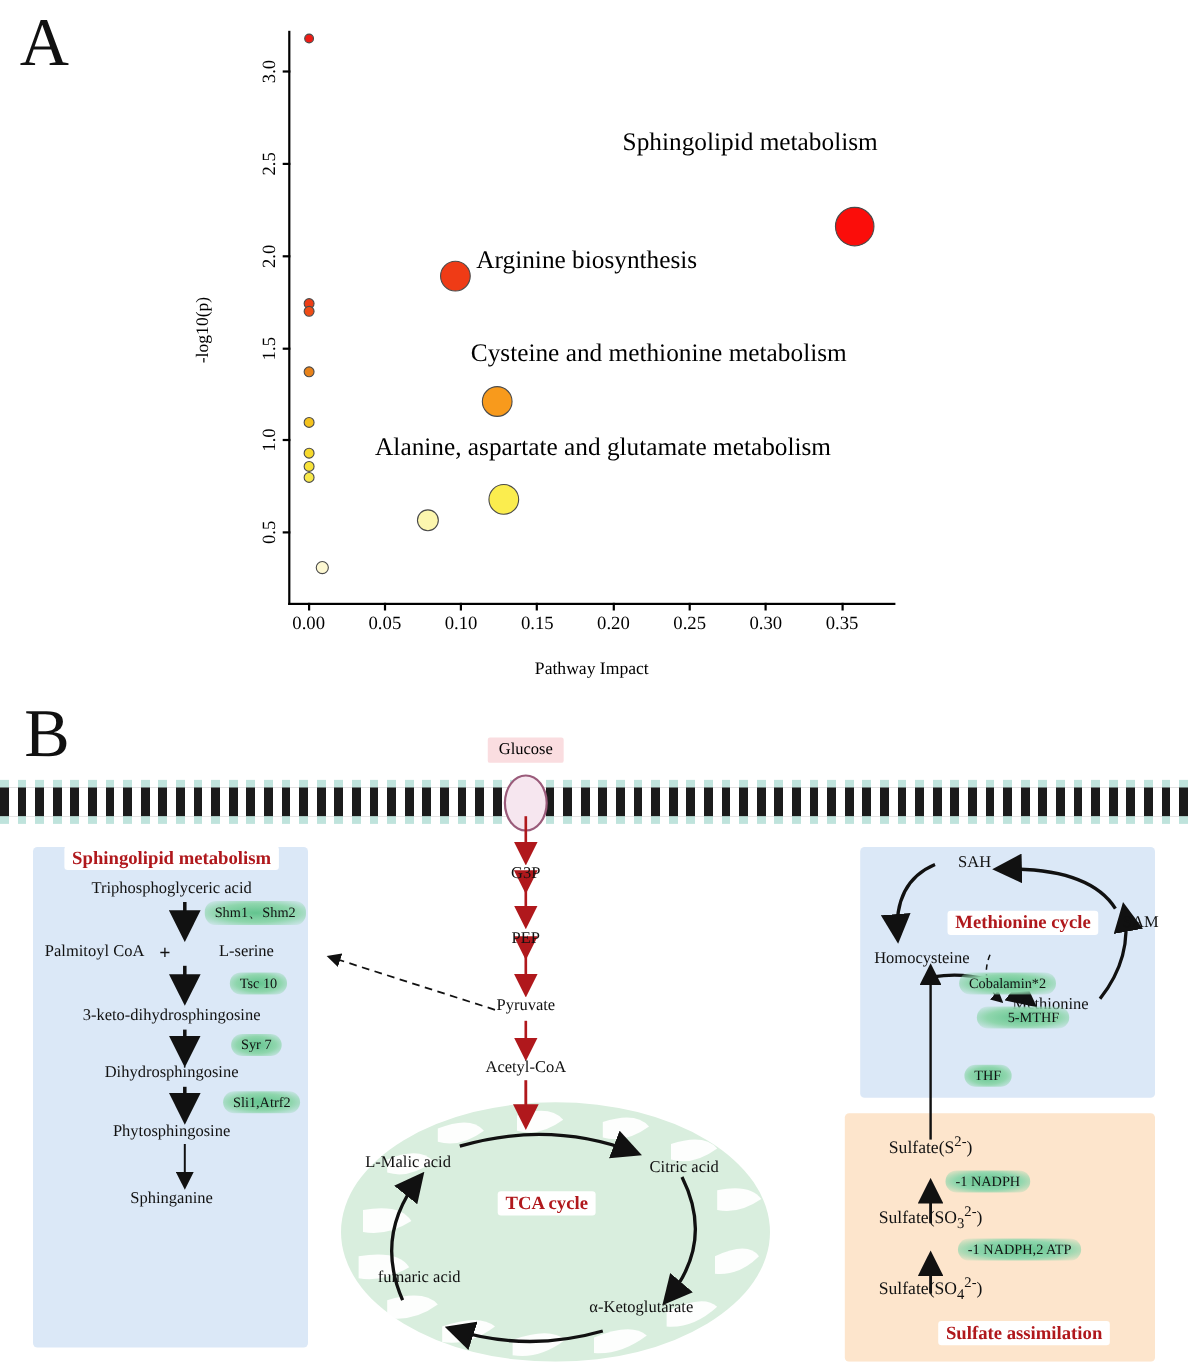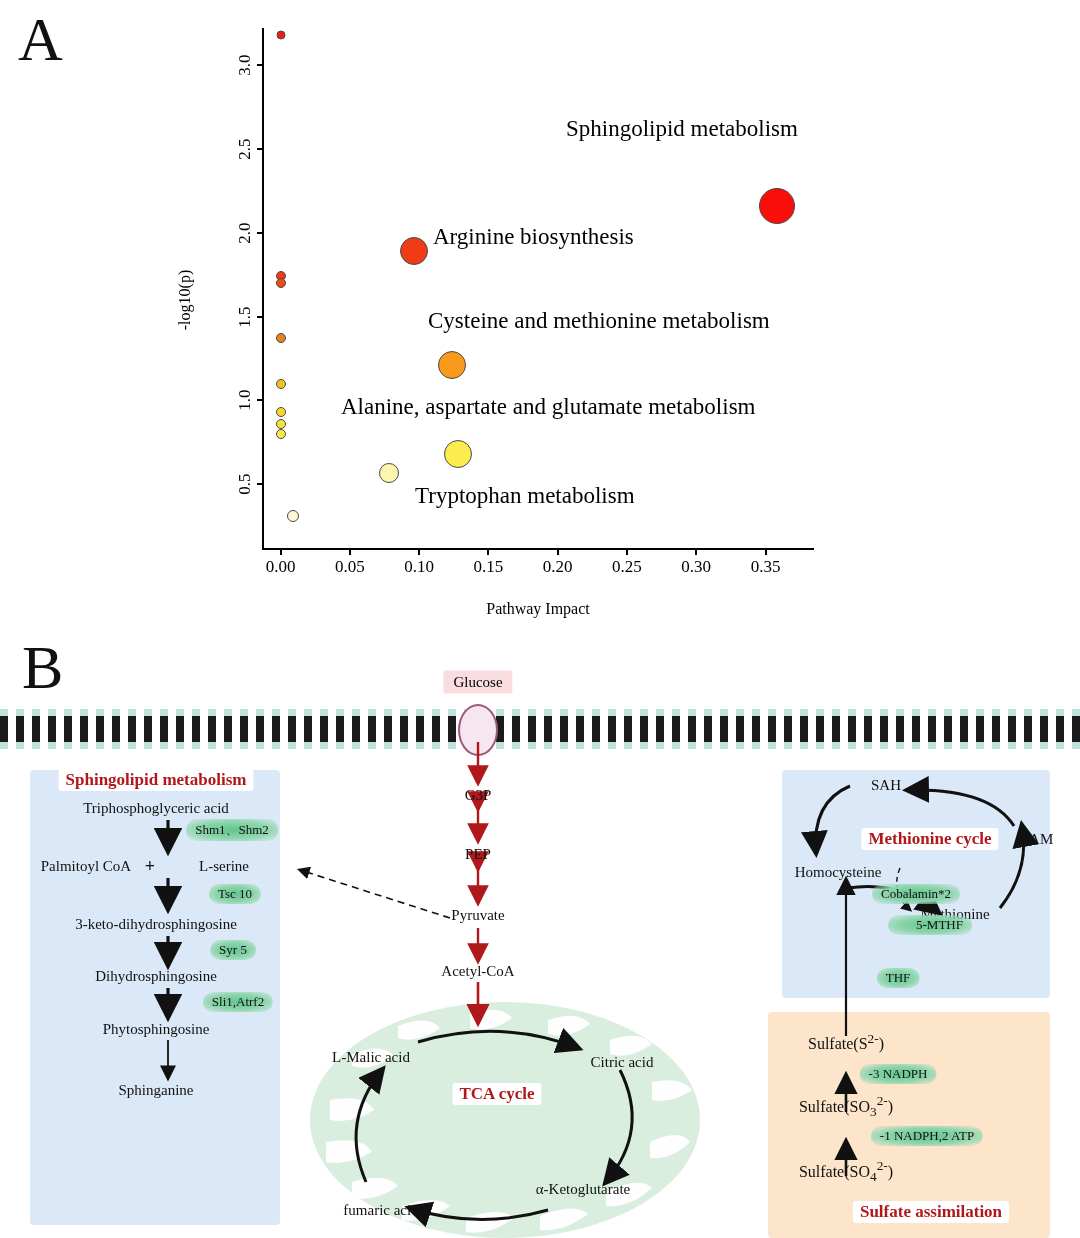--- a/index.html
+++ b/index.html
@@ -90,21 +90,20 @@
       <div class="pt" title="" style="left: 16.6247px; top: 384.129px; width: 10px; height: 10px; background: rgb(246, 217, 44);"></div>
       <div class="pt" title="" style="left: 16.6247px; top: 395.871px; width: 10px; height: 10px; background: rgb(247, 226, 58);"></div>
       <div class="pt" title="" style="left: 16.6247px; top: 405.935px; width: 10px; height: 10px; background: rgb(248, 233, 74);"></div>
       <div class="pt" title="" style="left: 29.0932px; top: 488.129px; width: 12px; height: 12px; background: rgb(253, 248, 210);"></div>
     </div>
 
   <div class="ann" style="left:566px;top:116px;">Sphingolipid metabolism</div>
   <div class="ann" style="left:433px;top:224px;">Arginine biosynthesis</div>
   <div class="ann" style="left:428px;top:308px;text-align:right;">Cysteine and methionine metabolism</div>
   <div class="ann" style="left:341px;top:394px;">Alanine, aspartate and glutamate metabolism</div>
-  <div class="ann" style="left:415px;top:483px;">Tryptophan metabolism</div>
 </div>
 
 <div id="panelB">
   <div class="panel-letter" style="left:22px;top:6px;">B</div>
 
   <div class="membrane">
     <div class="bcircT"></div>
     <div class="beads"></div>
     <div class="bcircB"></div>
   </div>
@@ -189,27 +188,27 @@
   <div class="node" style="left:156px;top:178px;">Triphosphoglyceric acid</div>
   <div class="node" style="left:86px;top:236px;">Palmitoyl CoA</div>
   <div class="node" style="left:150px;top:236px;font-weight:bold;font-size:18px;">+</div>
   <div class="node" style="left:224px;top:236px;">L-serine</div>
   <div class="node" style="left:156px;top:294px;">3-keto-dihydrosphingosine</div>
   <div class="node" style="left:156px;top:346px;">Dihydrosphingosine</div>
   <div class="node" style="left:156px;top:399px;">Phytosphingosine</div>
   <div class="node" style="left:156px;top:460px;">Sphinganine</div>
   <div class="enz" style="left:232px;top:200px;">Shm1、Shm2</div>
   <div class="enz" style="left:235px;top:264px;">Tsc 10</div>
-  <div class="enz" style="left:233px;top:320px;">Syr 5</div>
+  <div class="enz" style="left:233px;top:320px;">Syr 7</div>
   <div class="enz" style="left:238px;top:372px;">Sli1,Atrf2</div>
 
   <div class="title-red" style="left:497px;top:464px;">TCA cycle</div>
   <div class="node" style="left:622px;top:432px;">Citric acid</div>
   <div class="node" style="left:583px;top:559px;">α-Ketoglutarate</div>
-  <div class="node" style="left:381px;top:532px;margin-top:48px;">fumaric acid</div>
+  <div class="node" style="left:381px;top:532px;">fumaric acid</div>
   <div class="node" style="left:371px;top:427px;">L-Malic acid</div>
 
   <div class="title-red" style="left:930px;top:209px;">Methionine cycle</div>
   <div class="node" style="left:886px;top:155px;">SAH</div>
   <div class="node" style="left:1037px;top:209px;">SAM</div>
   <div class="node" style="left:838px;top:242px;">Homocysteine</div>
   <div class="node" style="left:955px;top:284px;">Methionine</div>
   <div class="enz" style="left:916px;top:264px;">Cobalamin*2</div>
   <div class="enz" style="left:930px;top:295px;padding-left:28px;">5-MTHF</div>
   <div class="enz" style="left:898px;top:348px;">THF</div>
@@ -217,15 +216,15 @@
   <div class="title-red" style="left:931px;top:582px;">Sulfate assimilation</div>
   <div class="node" style="left:846px;top:412px;font-size:16px;">
     <span>Sulfate(S<sup>2-</sup>)</span>
   </div>
   <div class="node" style="left:846px;top:477px;font-size:16px;">
     <span>Sulfate(SO<sub>3</sub><sup>2-</sup>)</span>
   </div>
   <div class="node" style="left:846px;top:542px;font-size:16px;">
     <span>Sulfate(SO<sub>4</sub><sup>2-</sup>)</span>
   </div>
-  <div class="enz" style="left:898px;top:444px;">-3 NADPH</div>
+  <div class="enz" style="left:898px;top:444px;">-1 NADPH</div>
   <div class="enz" style="left:927px;top:506px;">-1 NADPH,2 ATP</div>
 </div>
 
 </body></html>

